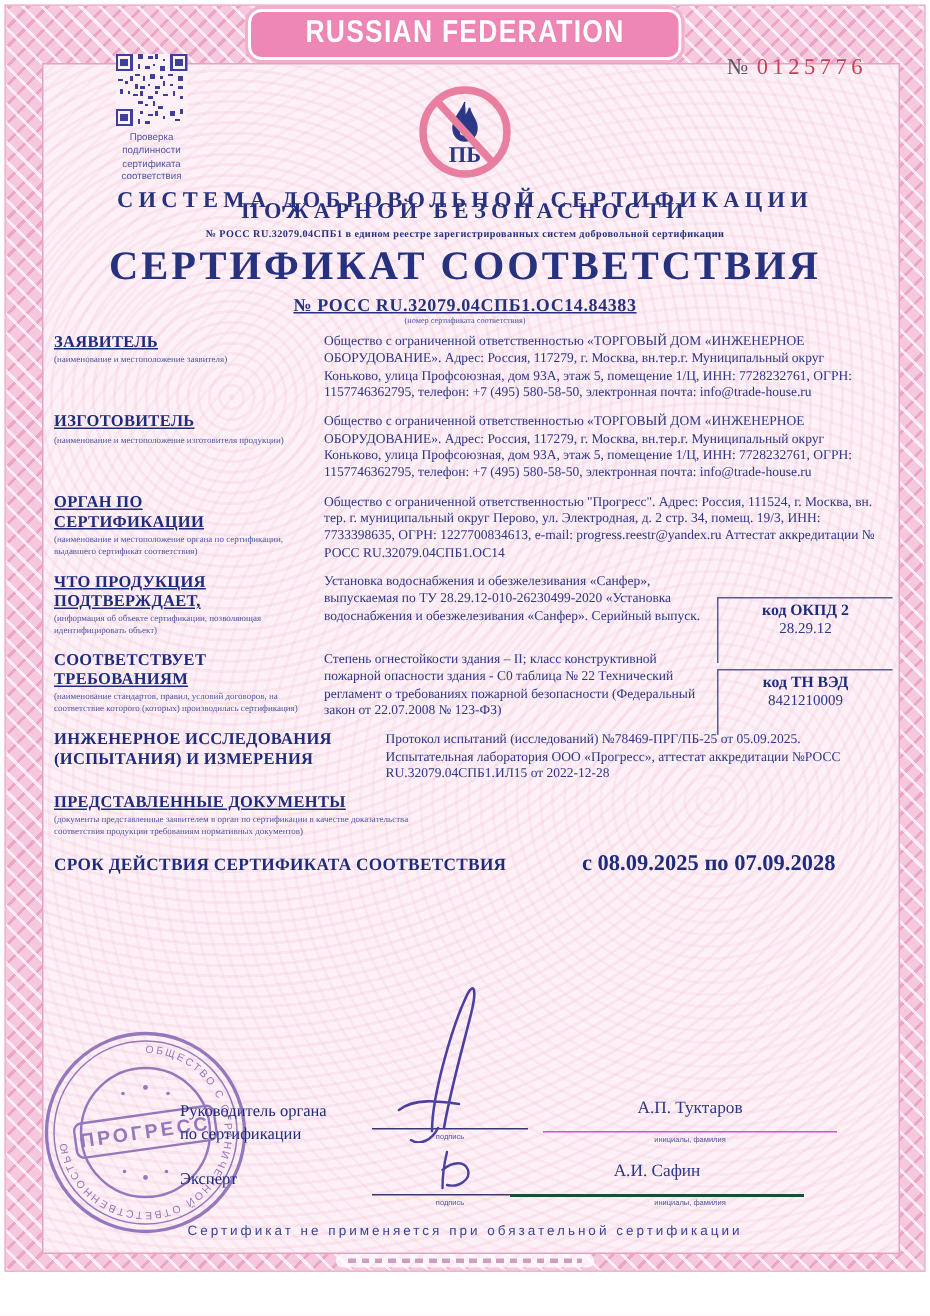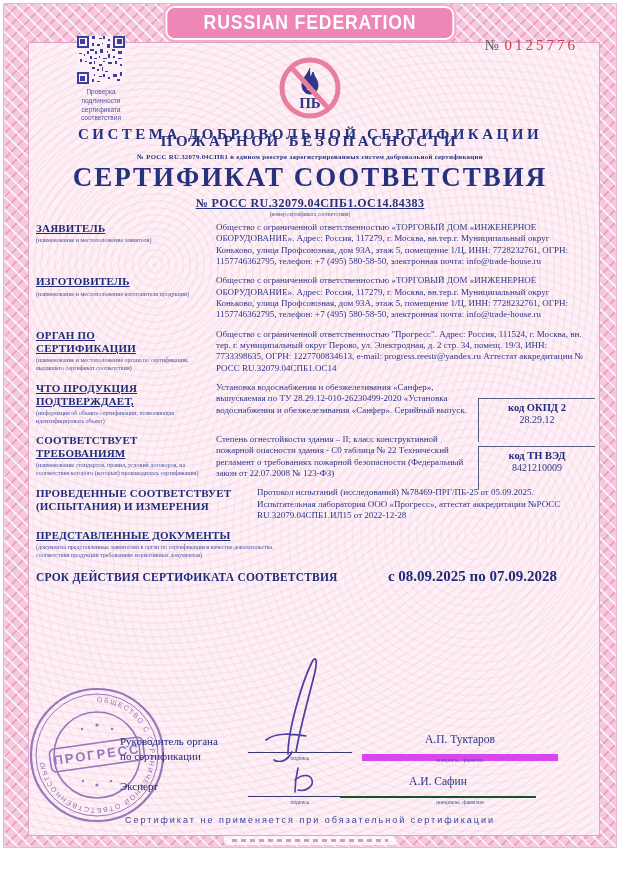--- a/index.html
+++ b/index.html
@@ -247,21 +247,21 @@
     <div>
       <div class="h">СООТВЕТСТВУЕТ</div>
       <div class="h u">ТРЕБОВАНИЯМ</div>
       <div class="sub">(наименование стандартов, правил, условий договоров, на соответствие которого (которых) производилась сертификация)</div>
     </div>
     <div class="cell-text pad-box5">Степень огнестойкости здания – II; класс конструктивной пожарной опасности здания - С0 таблица № 22 Технический регламент о требованиях пожарной безопасности (Федеральный закон от 22.07.2008 № 123-ФЗ)</div>
   </div>
 
   <div class="section wide">
     <div>
-      <div class="h">ПРОВЕДЕННЫЕ СООТВЕТСТВУЕТ</div>
+      <div class="h">ИНЖЕНЕРНОЕ ИССЛЕДОВАНИЯ</div>
       <div class="h">(ИСПЫТАНИЯ) И ИЗМЕРЕНИЯ</div>
     </div>
     <div class="cell-text">Протокол испытаний (исследований) №78469-ПРГ/ПБ-25 от 05.09.2025. Испытательная лаборатория ООО «Прогресс», аттестат аккредитации №РОСС RU.32079.04СПБ1.ИЛ15 от 2022-12-28</div>
   </div>
 
   <div class="section fullrow">
     <div>
       <div class="h u">ПРЕДСТАВЛЕННЫЕ ДОКУМЕНТЫ</div>
       <div class="sub" style="max-width:240px;">(документы представленные заявителем в орган по сертификации в качестве доказательства соответствия продукции требованиям нормативных документов)</div>
     </div>
@@ -312,21 +312,21 @@
   <div>Руководитель органа</div>
   <div>по сертификации</div>
 </div>
 <div class="sigline" style="left:248px;top:712px;width:104px;height:40px;"></div>
 <div class="sigcap" style="left:248px;top:755px;width:104px;">подпись</div>
 <div class="scribble" style="left:258px;top:652px;">
   <svg width="90" height="110" viewBox="0 0 90 110">
     <path d="M30 102 C30 78 44 30 54 10 C58 3 60 8 56 24 C50 48 42 76 38 100 M8 88 C18 80 34 82 48 84 M34 100 C30 108 22 112 16 108" fill="none" stroke="#4b3fa0" stroke-width="1.7" stroke-linecap="round"></path>
   </svg>
 </div>
-<div class="namefield" style="left:362px;top:733px;width:196px;height:21px;border-bottom:7px solid #d946ef;">А.П. Туктаров</div>
+<div class="namefield" style="left:362px;top:733px;width:196px;height:21px;border-bottom:1px solid #d946ef;">А.П. Туктаров</div>
 <div class="sigcap" style="left:362px;top:757px;width:196px;">инициалы, фамилия</div>
 
 <div class="role role2">
   <div>Эксперт</div>
 </div>
 <div class="sigline" style="left:248px;top:768px;width:104px;height:28px;"></div>
 <div class="sigcap" style="left:248px;top:799px;width:104px;">подпись</div>
 <div class="scribble" style="left:286px;top:766px;">
   <svg width="40" height="32" viewBox="0 0 40 32">
     <path d="M12 2 C10 10 9 18 9 26 M9 14 C16 8 24 8 26 14 C28 20 20 26 12 24" fill="none" stroke="#4b3fa0" stroke-width="1.6" stroke-linecap="round"></path>

